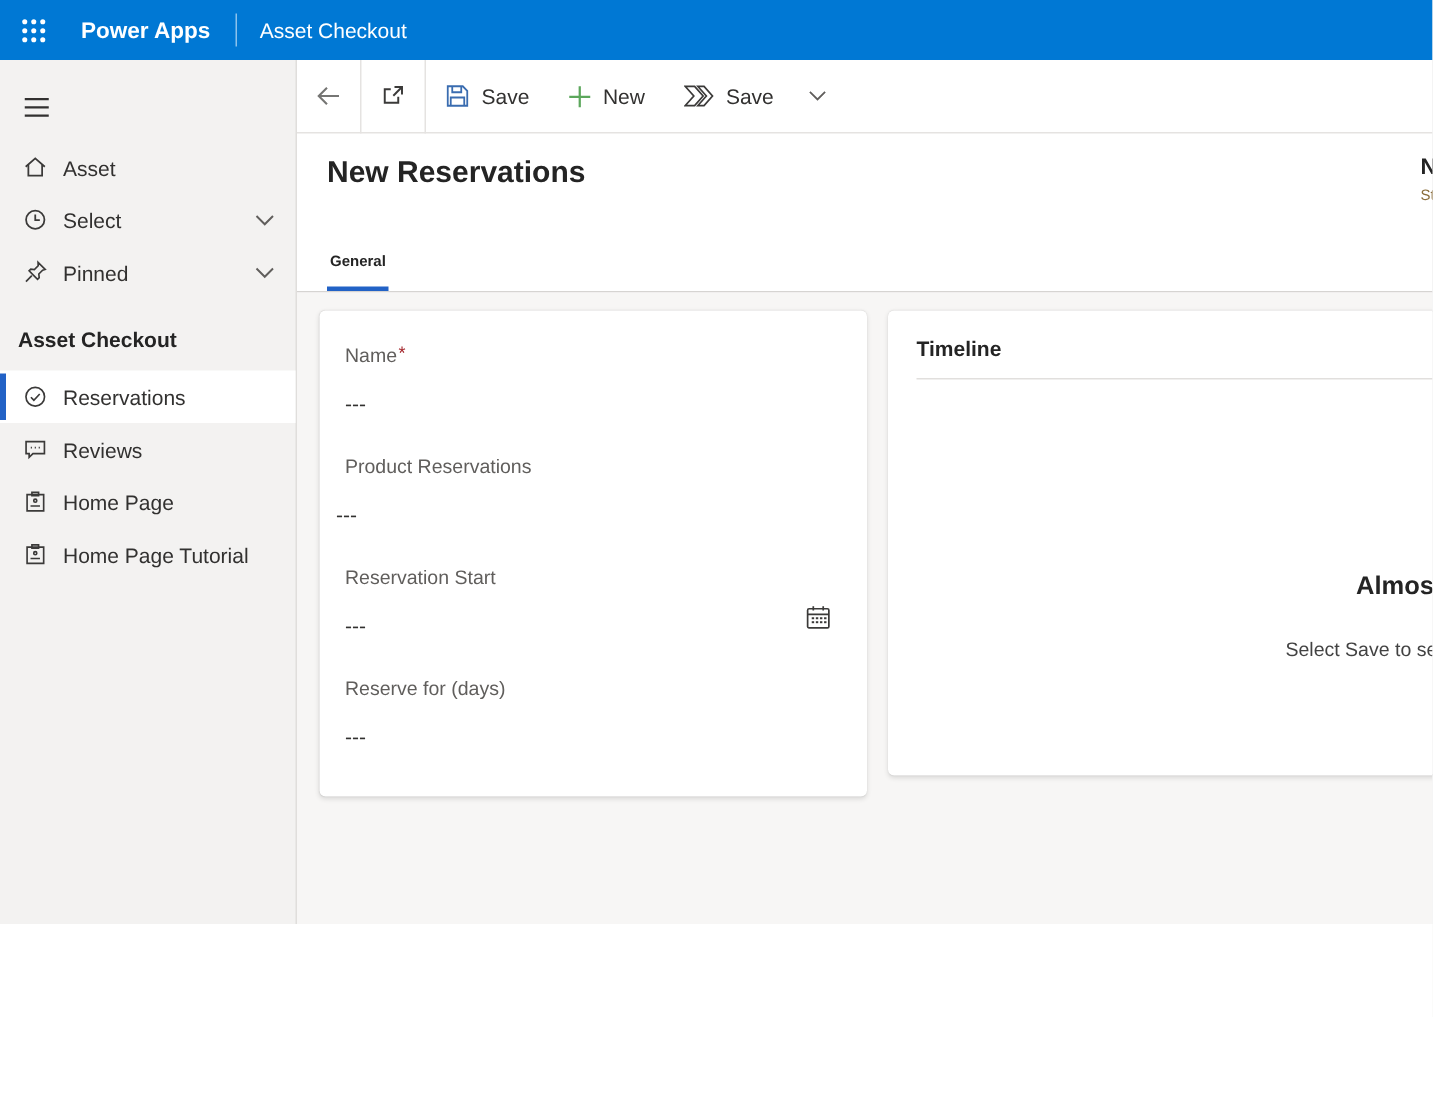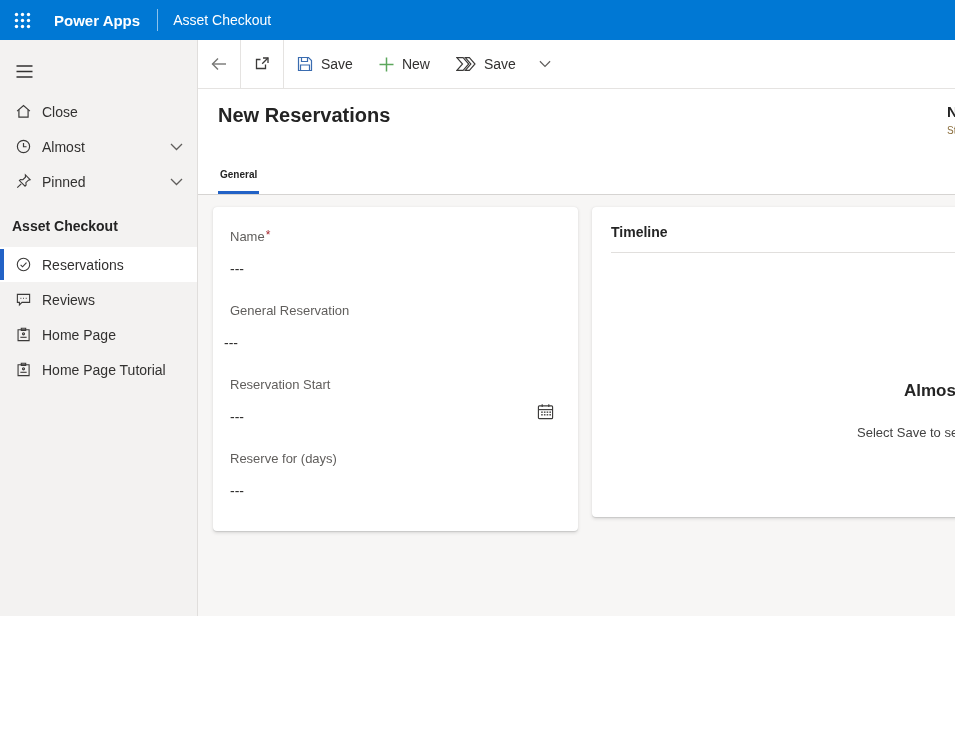--- a/index.html
+++ b/index.html
@@ -106,30 +106,30 @@
       </button>
 
       <div class="nav-list">
         <div class="nav-item">
           <span class="nicon">
             <svg width="17" height="17" viewBox="0 0 20 20" fill="none" stroke="currentColor" stroke-width="1.4">
               <path d="M2.5 9.6 10 3l7.5 6.6"></path>
                 <path d="M4.6 8v8.6h10.8V8"></path>
             </svg>
           </span>
-          <span>Close</span>
+          <span>Asset</span>
         </div>
         <div class="nav-item">
           <span class="nicon">
             <svg width="17" height="17" viewBox="0 0 20 20" fill="none" stroke="currentColor" stroke-width="1.4">
               <circle cx="10" cy="10" r="7.2"></circle>
                 <path d="M10 5.8v4.5h3.6"></path>
             </svg>
           </span>
-          <span>Almost</span>
+          <span>Select</span>
           <span class="chev">
             <svg width="13" height="8" viewBox="0 0 13 8" fill="none" stroke="currentColor" stroke-width="1.3">
               <path d="M1 1l5.5 5.5L12 1"></path>
             </svg>
           </span>
         </div>
         <div class="nav-item">
           <span class="nicon">
             <svg width="17" height="17" viewBox="0 0 20 20" fill="none" stroke="currentColor" stroke-width="1.3">
               <path d="M12.2 2.2l5.6 5.6-2 .6-3 3 .3 2.8-1.3 1.3-3.3-3.3-3.3-3.3 1.3-1.3 2.8.3 3-3z"></path>
@@ -259,21 +259,21 @@
       </div>
 
       <div class="content">
 
         <div class="card form-card">
           <div class="field">
             <div class="field-label"><span>Name</span><span class="req">*</span></div>
             <div class="field-value">---</div>
           </div>
           <div class="field">
-            <div class="field-label">General Reservation</div>
+            <div class="field-label">Product Reservations</div>
             <div class="field-value" style="margin-left:-6px">---</div>
           </div>
           <div class="field">
             <div class="field-label">Reservation Start</div>
             <div class="field-value">---</div>
             <button class="cal-btn">
               <span>
                 <svg width="17" height="17" viewBox="0 0 18 18" fill="none" stroke="#3B3A39" stroke-width="1.2">
                   <rect x="1.5" y="3" width="15" height="13.5" rx="1"></rect>
                   <path d="M1.5 7h15"></path>

